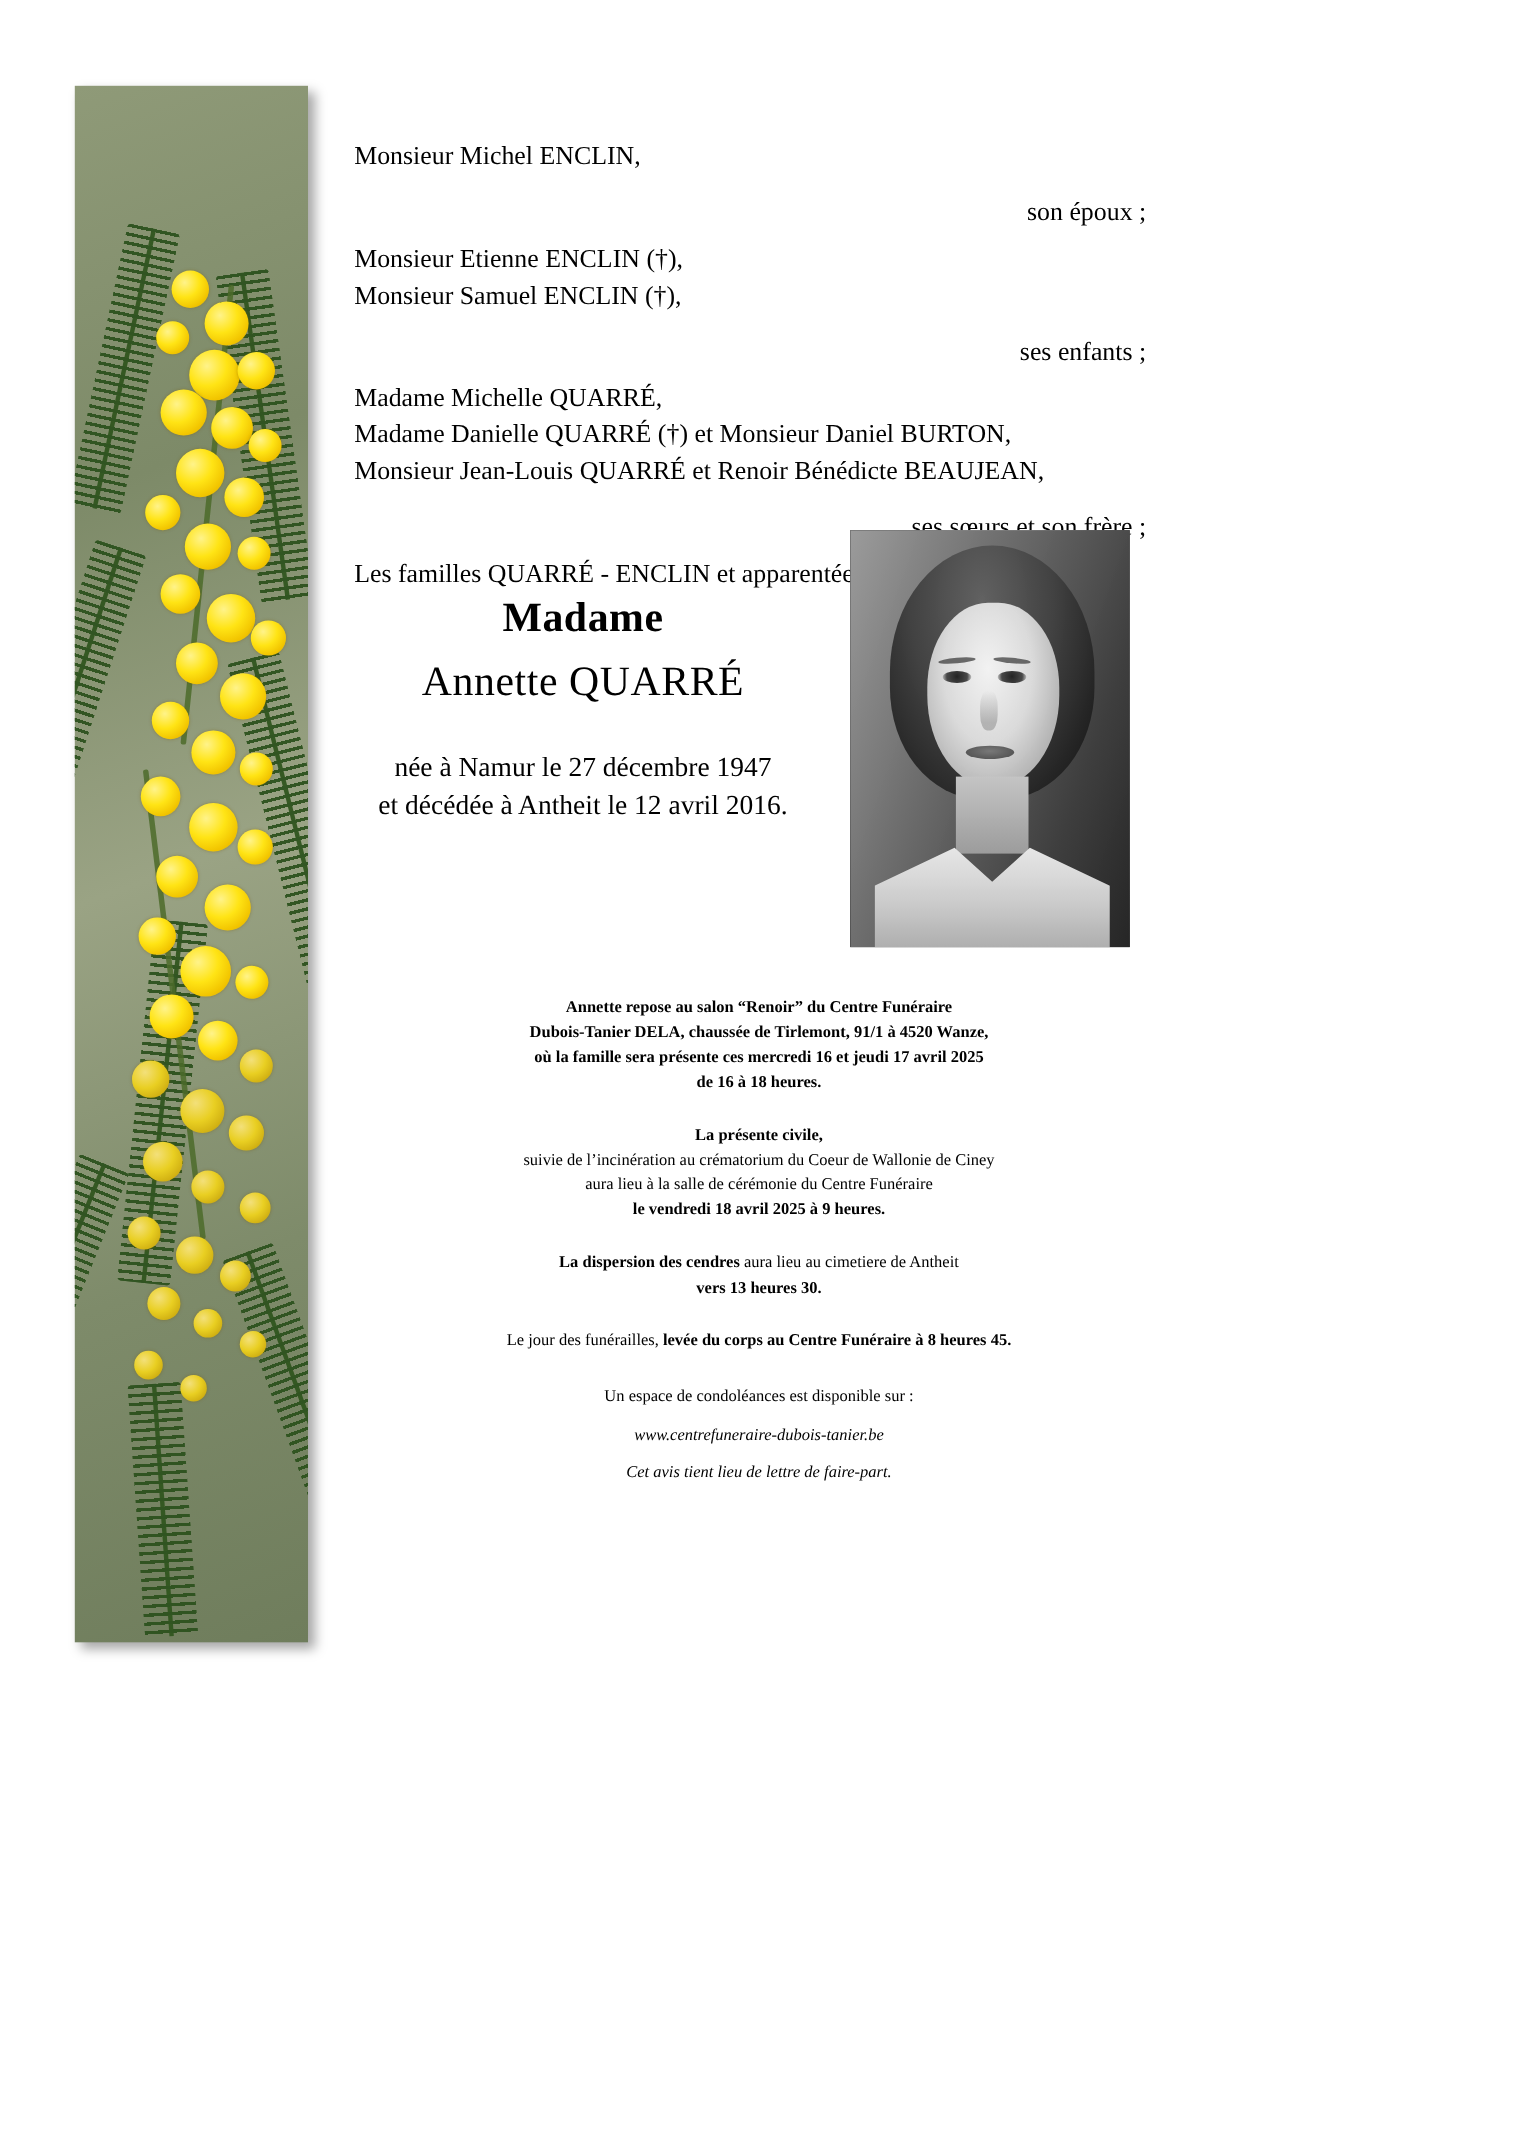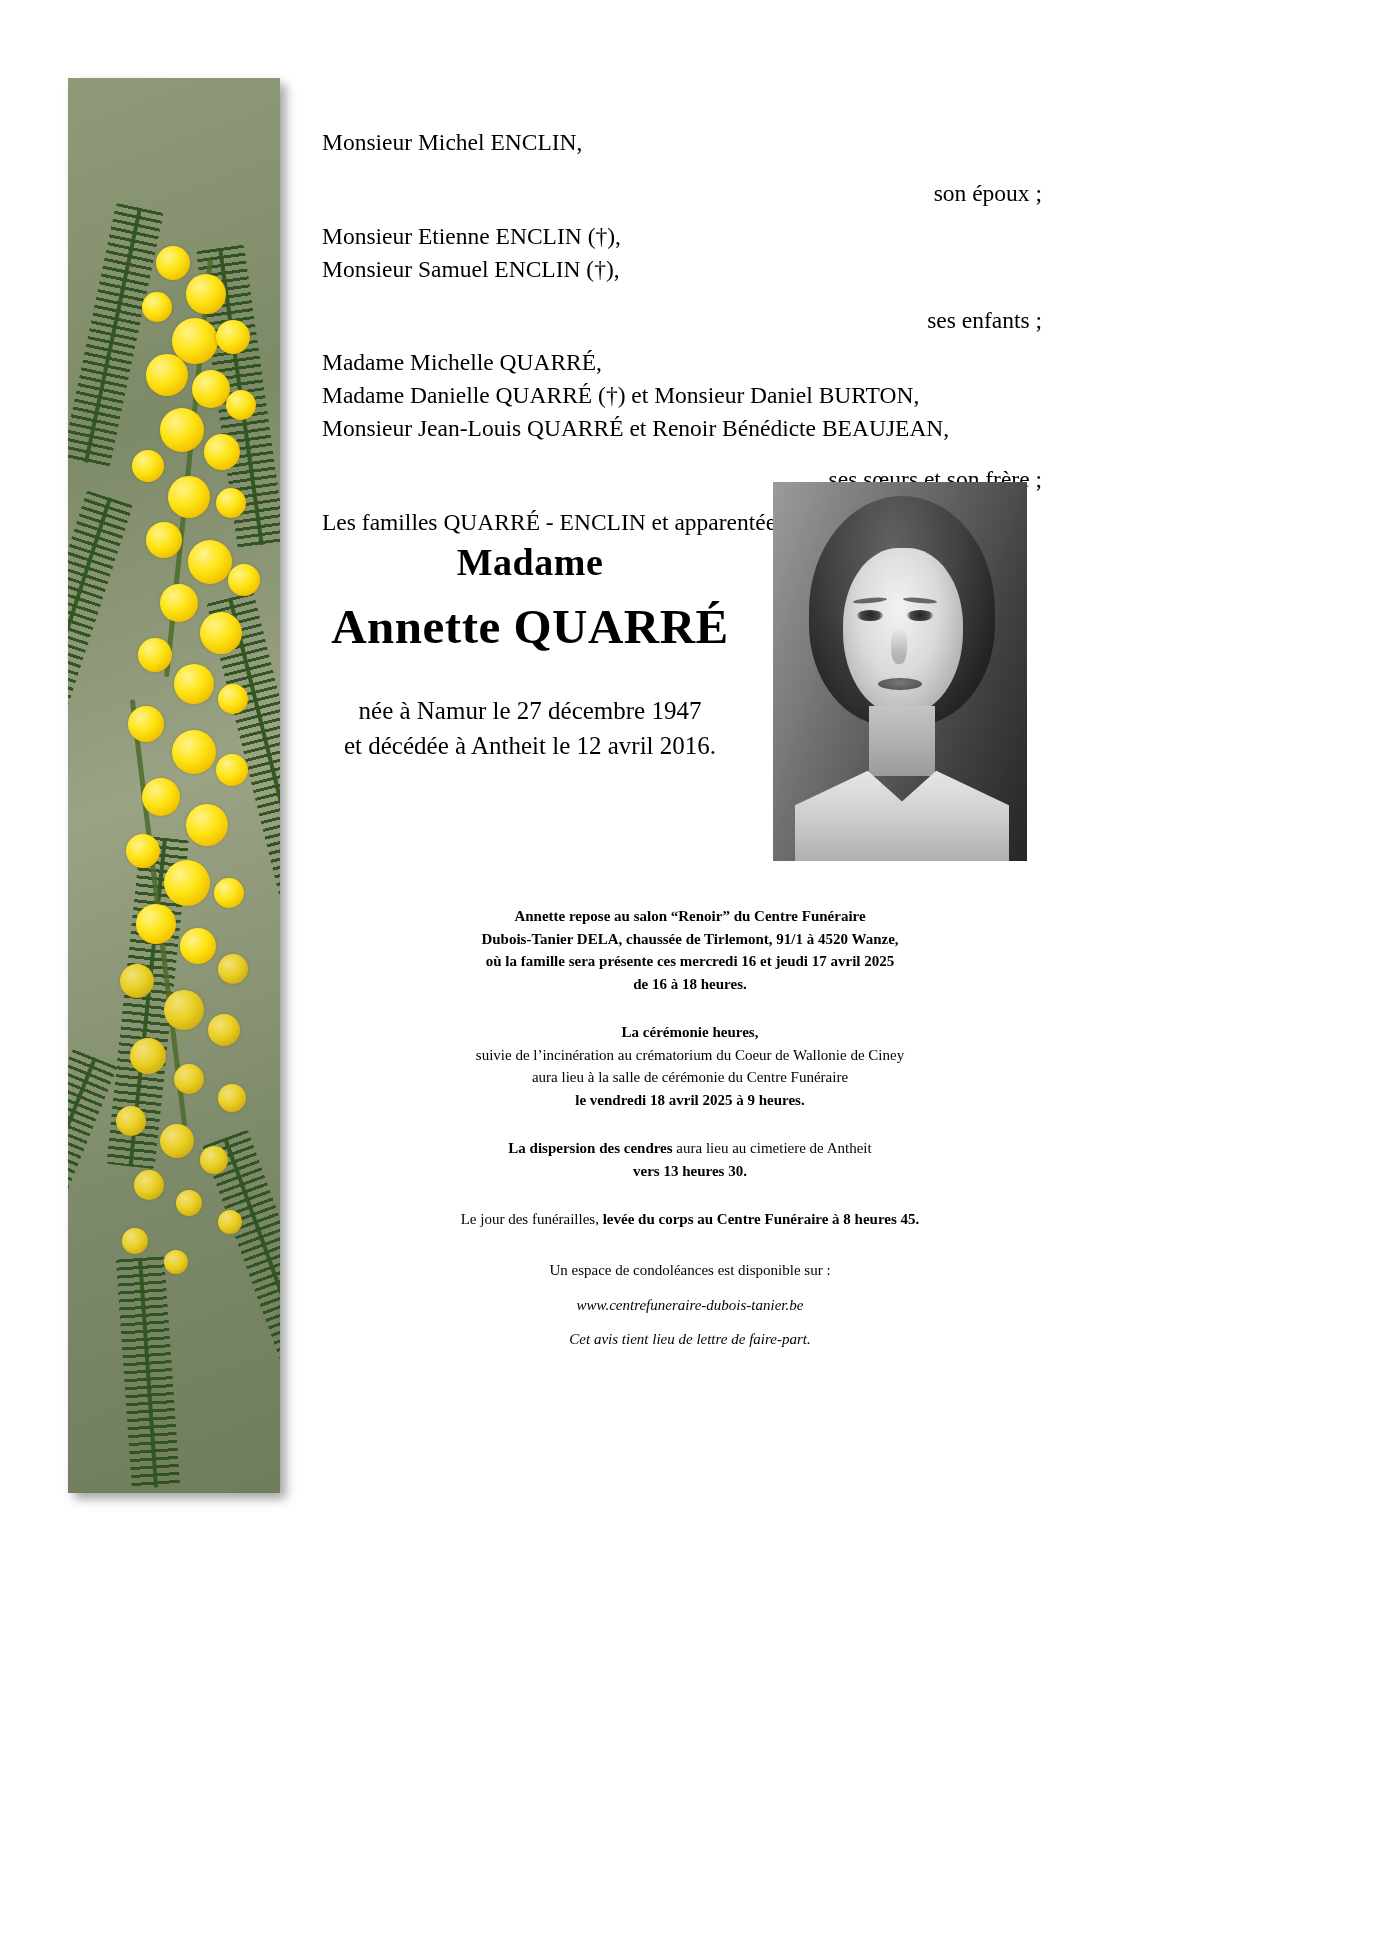--- a/index.html
+++ b/index.html
@@ -160,22 +160,22 @@
     top: 540px;
     width: 460px;
     text-align: center;
   }
   #madame-label {
     font-size: 38px;
     font-weight: bold;
     letter-spacing: 0.5px;
   }
   #deceased-name {
-    font-size: 49px;
-    font-weight: bold;
+    font-size: 38px;
+    font-weight: normal;
     margin-top: 14px;
     letter-spacing: 0.5px;
   }
   #birth-line, #death-line {
     font-size: 25px;
     line-height: 1.4;
   }
   #birth-line { margin-top: 38px; }
 
   #ceremony-block {
@@ -296,21 +296,21 @@
 <div id="ceremony-block">
 
   <div class="para p-repose tight">
     <div>Annette repose au salon “Renoir” du Centre Funéraire</div>
     <div>Dubois-Tanier DELA, chaussée de Tirlemont, 91/1 à 4520 Wanze,</div>
     <div>où la famille sera présente ces mercredi 16 et jeudi 17 avril 2025</div>
     <div>de 16 à 18 heures.</div>
   </div>
 
   <div class="para tight">
-    <div class="bold">La cérémonie heures,</div>
+    <div class="bold">La présente civile,</div>
     <div>suivie de l’incinération au crématorium du Coeur de Wallonie de Ciney</div>
     <div>aura lieu à la salle de cérémonie du Centre Funéraire</div>
     <div class="bold">le vendredi 18 avril 2025 à 9 heures.</div>
   </div>
 
   <div class="para tight">
     <div>
       <span class="bold">La dispersion des cendres</span><span> aura lieu au cimetiere de Antheit</span>
     </div>
     <div class="bold">vers 13 heures 30.</div>

